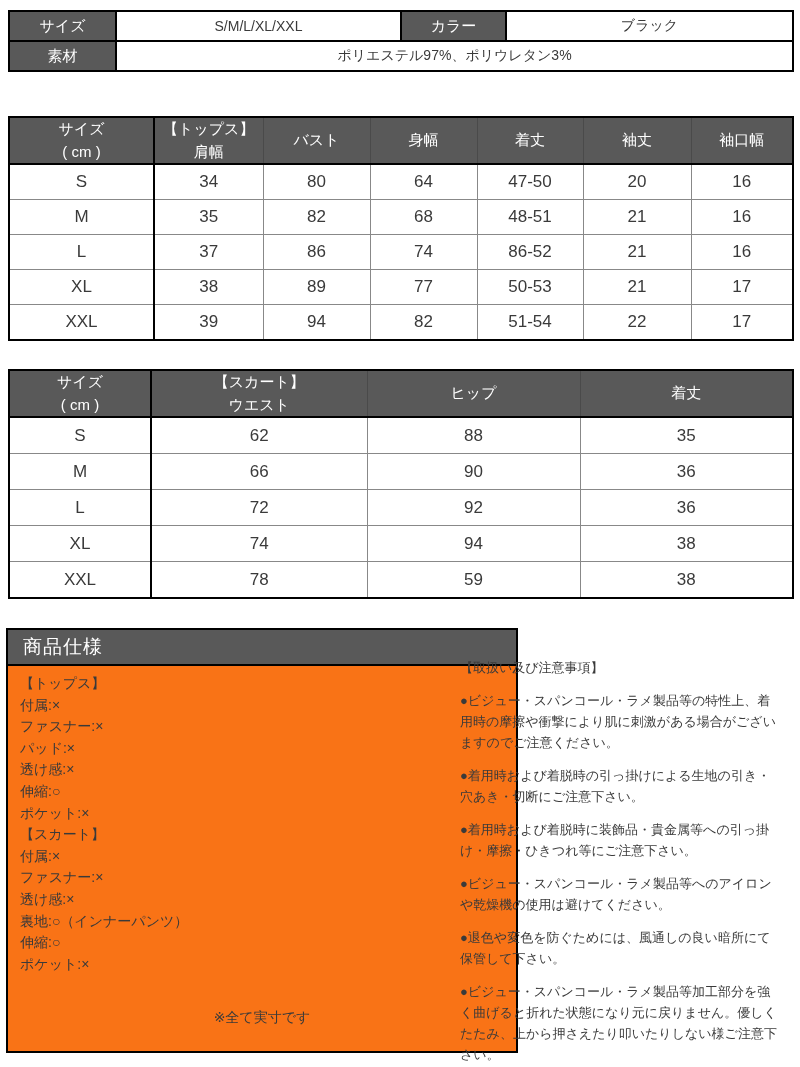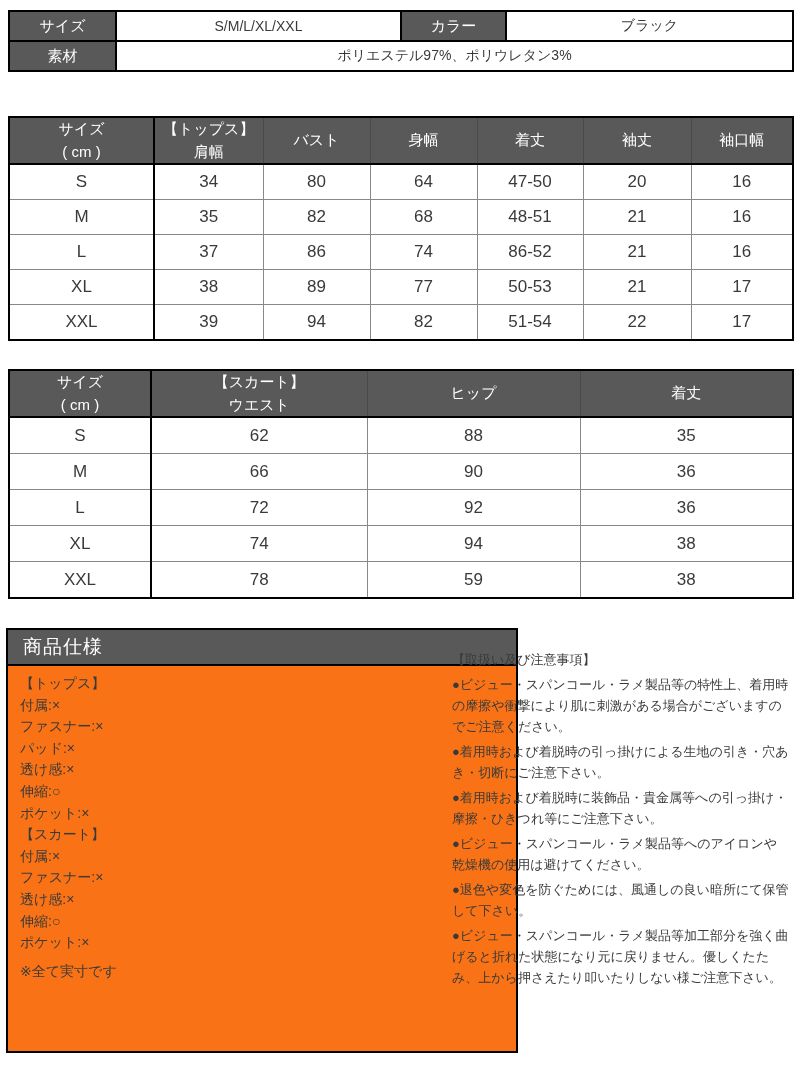--- a/index.html
+++ b/index.html
@@ -55,29 +55,29 @@
     position:absolute;left:6px;top:628px;width:512px;height:425px;
     border:2px solid var(--border-dark);box-sizing:border-box;background:#f97316;
   }
   .spec-title{
     height:34px;line-height:34px;background:var(--header-bg);
     border-bottom:2px solid var(--border-dark);
     color:var(--header-text);font-size:19px;padding-left:15px;letter-spacing:1px;
   }
   .spec-list{padding:7px 12px 0 12px;font-size:14px;line-height:21.6px;color:var(--text);}
   .spec-list div{white-space:pre;}
-  .spec-note{margin-top:7px;}
+  .spec-note{margin-top:32px;text-align:center;}
 
   
   #care-notes{
     position:absolute;left:448px;top:645px;width:345px;
     font-size:13px;line-height:21px;color:var(--text);
     word-break:break-all;
   }
-  #care-notes p{margin:4px;}
+  #care-notes p{margin:12px;}
   .care-title{margin:0 0 3px 0;}
 </style>
 </head>
 <body>
 
 <div class="page">
 
   <table id="info-table">
     <colgroup>
         <col style="width:107px">
@@ -233,20 +233,21 @@
       <div>付属:×</div>
       <div>ファスナー:×</div>
       <div>パッド:×</div>
       <div>透け感:×</div>
       <div>伸縮:○</div>
       <div>ポケット:×</div>
       <div>【スカート】</div>
       <div>付属:×</div>
       <div>ファスナー:×</div>
       <div>透け感:×</div>
+      <div>裏地:○（インナーパンツ）</div>
       <div>伸縮:○</div>
       <div>ポケット:×</div>
       <div class="spec-note">※全て実寸です</div>
     </div>
   </div>
 
   <div id="care-notes">
     <p class="care-title">【取扱い及び注意事項】</p>
     <p>●ビジュー・スパンコール・ラメ製品等の特性上、着用時の摩擦や衝撃により肌に刺激がある場合がございますのでご注意ください。</p>
     <p>●着用時および着脱時の引っ掛けによる生地の引き・穴あき・切断にご注意下さい。</p>

